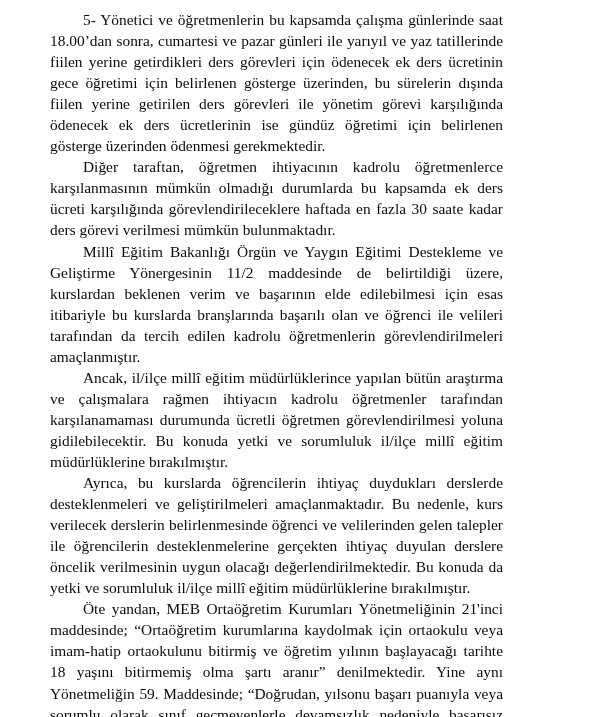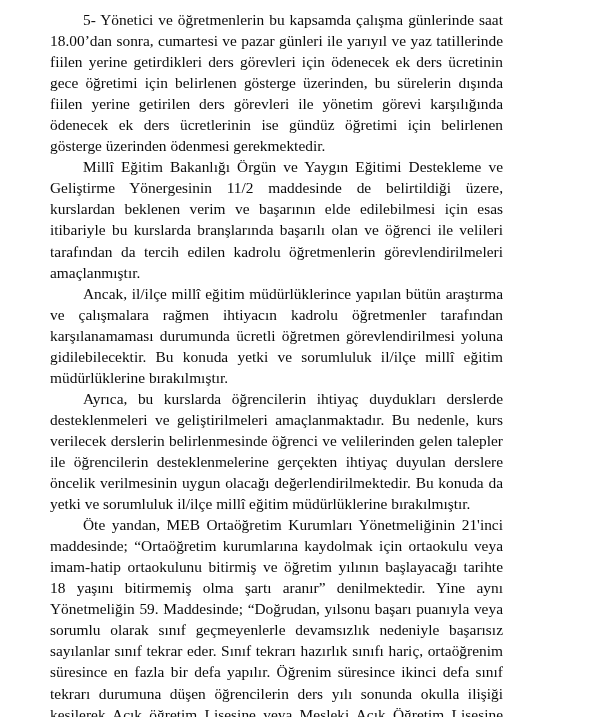--- a/index.html
+++ b/index.html
@@ -41,20 +41,21 @@
   }
   
 </style>
 </head>
 <body>
 
 <div id="document-page">
 
   <p class="doc-paragraph">5- Yönetici ve öğretmenlerin bu kapsamda çalışma günlerinde saat 18.00’dan sonra, cumartesi ve pazar günleri ile yarıyıl ve yaz tatillerinde fiilen yerine getirdikleri ders görevleri için ödenecek ek ders ücretinin gece öğretimi için belirlenen gösterge üzerinden, bu sürelerin dışında fiilen yerine getirilen ders görevleri ile yönetim görevi karşılığında ödenecek ek ders ücretlerinin ise gündüz öğretimi için belirlenen gösterge üzerinden ödenmesi gerekmektedir.</p>
 
+  <p class="doc-paragraph">Diğer taraftan, öğretmen ihtiyacının kadrolu öğretmenlerce karşılanmasının mümkün olmadığı durumlarda bu kapsamda ek ders ücreti karşılığında görevlendirileceklere haftada en fazla 30 saate kadar ders görevi verilmesi mümkün bulunmaktadır.</p>
 
   <p class="doc-paragraph">Millî Eğitim Bakanlığı Örgün ve Yaygın Eğitimi Destekleme ve Geliştirme Yönergesinin 11/2 maddesinde de belirtildiği üzere, kurslardan beklenen verim ve başarının elde edilebilmesi için esas itibariyle bu kurslarda branşlarında başarılı olan ve öğrenci ile velileri tarafından da tercih edilen kadrolu öğretmenlerin görevlendirilmeleri amaçlanmıştır.</p>
 
   <p class="doc-paragraph">Ancak, il/ilçe millî eğitim müdürlüklerince yapılan bütün araştırma ve çalışmalara rağmen ihtiyacın kadrolu öğretmenler tarafından karşılanamaması durumunda ücretli öğretmen görevlendirilmesi yoluna gidilebilecektir. Bu konuda yetki ve sorumluluk il/ilçe millî eğitim müdürlüklerine bırakılmıştır.</p>
 
   <p class="doc-paragraph">Ayrıca, bu kurslarda öğrencilerin ihtiyaç duydukları derslerde desteklenmeleri ve geliştirilmeleri amaçlanmaktadır. Bu nedenle, kurs verilecek derslerin belirlenmesinde öğrenci ve velilerinden gelen talepler ile öğrencilerin desteklenmelerine gerçekten ihtiyaç duyulan derslere öncelik verilmesinin uygun olacağı değerlendirilmektedir. Bu konuda da yetki ve sorumluluk il/ilçe millî eğitim müdürlüklerine bırakılmıştır.</p>
 
   <p class="doc-paragraph">Öte yandan, MEB Ortaöğretim Kurumları Yönetmeliğinin 21'inci maddesinde; “Ortaöğretim kurumlarına kaydolmak için ortaokulu veya imam-hatip ortaokulunu bitirmiş ve öğretim yılının başlayacağı tarihte 18 yaşını bitirmemiş olma şartı aranır” denilmektedir. Yine aynı Yönetmeliğin 59. Maddesinde; “Doğrudan, yılsonu başarı puanıyla veya sorumlu olarak sınıf geçmeyenlerle devamsızlık nedeniyle başarısız sayılanlar sınıf tekrar eder. Sınıf tekrarı hazırlık sınıfı hariç, ortaöğrenim süresince en fazla bir defa yapılır. Öğrenim süresince ikinci defa sınıf tekrarı durumuna düşen öğrencilerin ders yılı sonunda okulla ilişiği kesilerek Açık öğretim Lisesine veya Mesleki Açık Öğretim Lisesine kayıtları yapılır.” denilmektedir.</p>
 
 </div>

